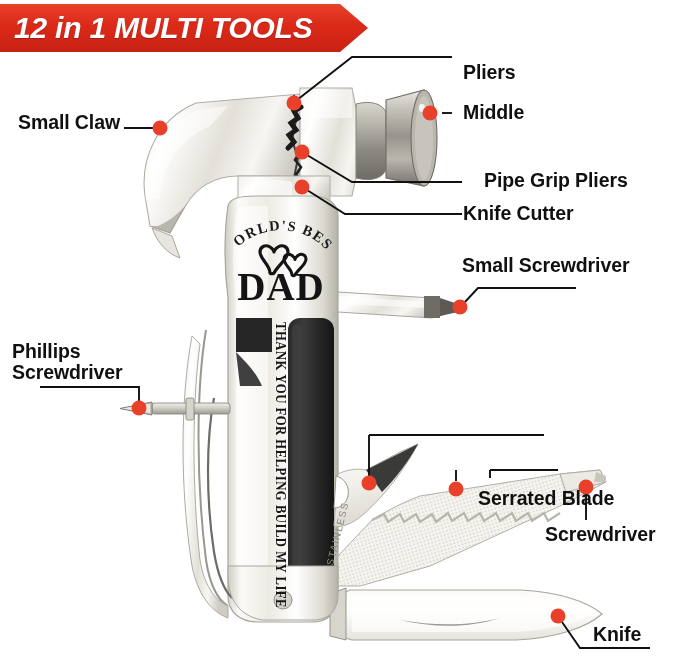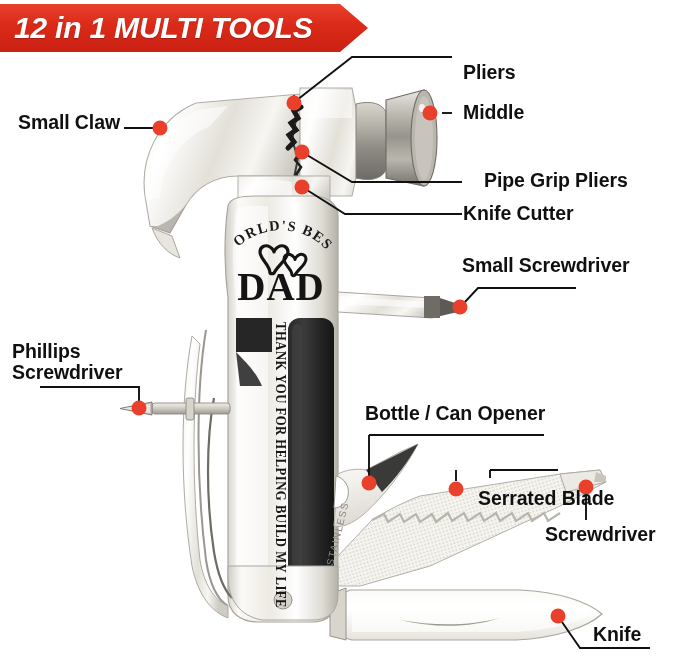--- a/index.html
+++ b/index.html
@@ -274,21 +274,20 @@
 
   <div class="label" style="left:463px; top:203px;">Knife Cutter</div>
 
   <div class="label" style="left:462px; top:255px;">Small Screwdriver</div>
 
   <div class="label two-line" style="left:12px; top:341px; width:160px;">
     <div>Phillips</div>
     <div>Screwdriver</div>
   </div>
 
-  <div class="label" style="left:365px; top:403px;">Bottle / Can Opener</div>
 
   <div class="label" style="left:478px; top:440px;margin-top:48px;">Serrated Blade</div>
 
   <div class="label two-line" style="left:545px; top:524px; width:130px;">
     <div>Screwdriver</div>
   </div>
 
   <div class="label" style="left:593px; top:624px;">Knife</div>
 
 </div>

